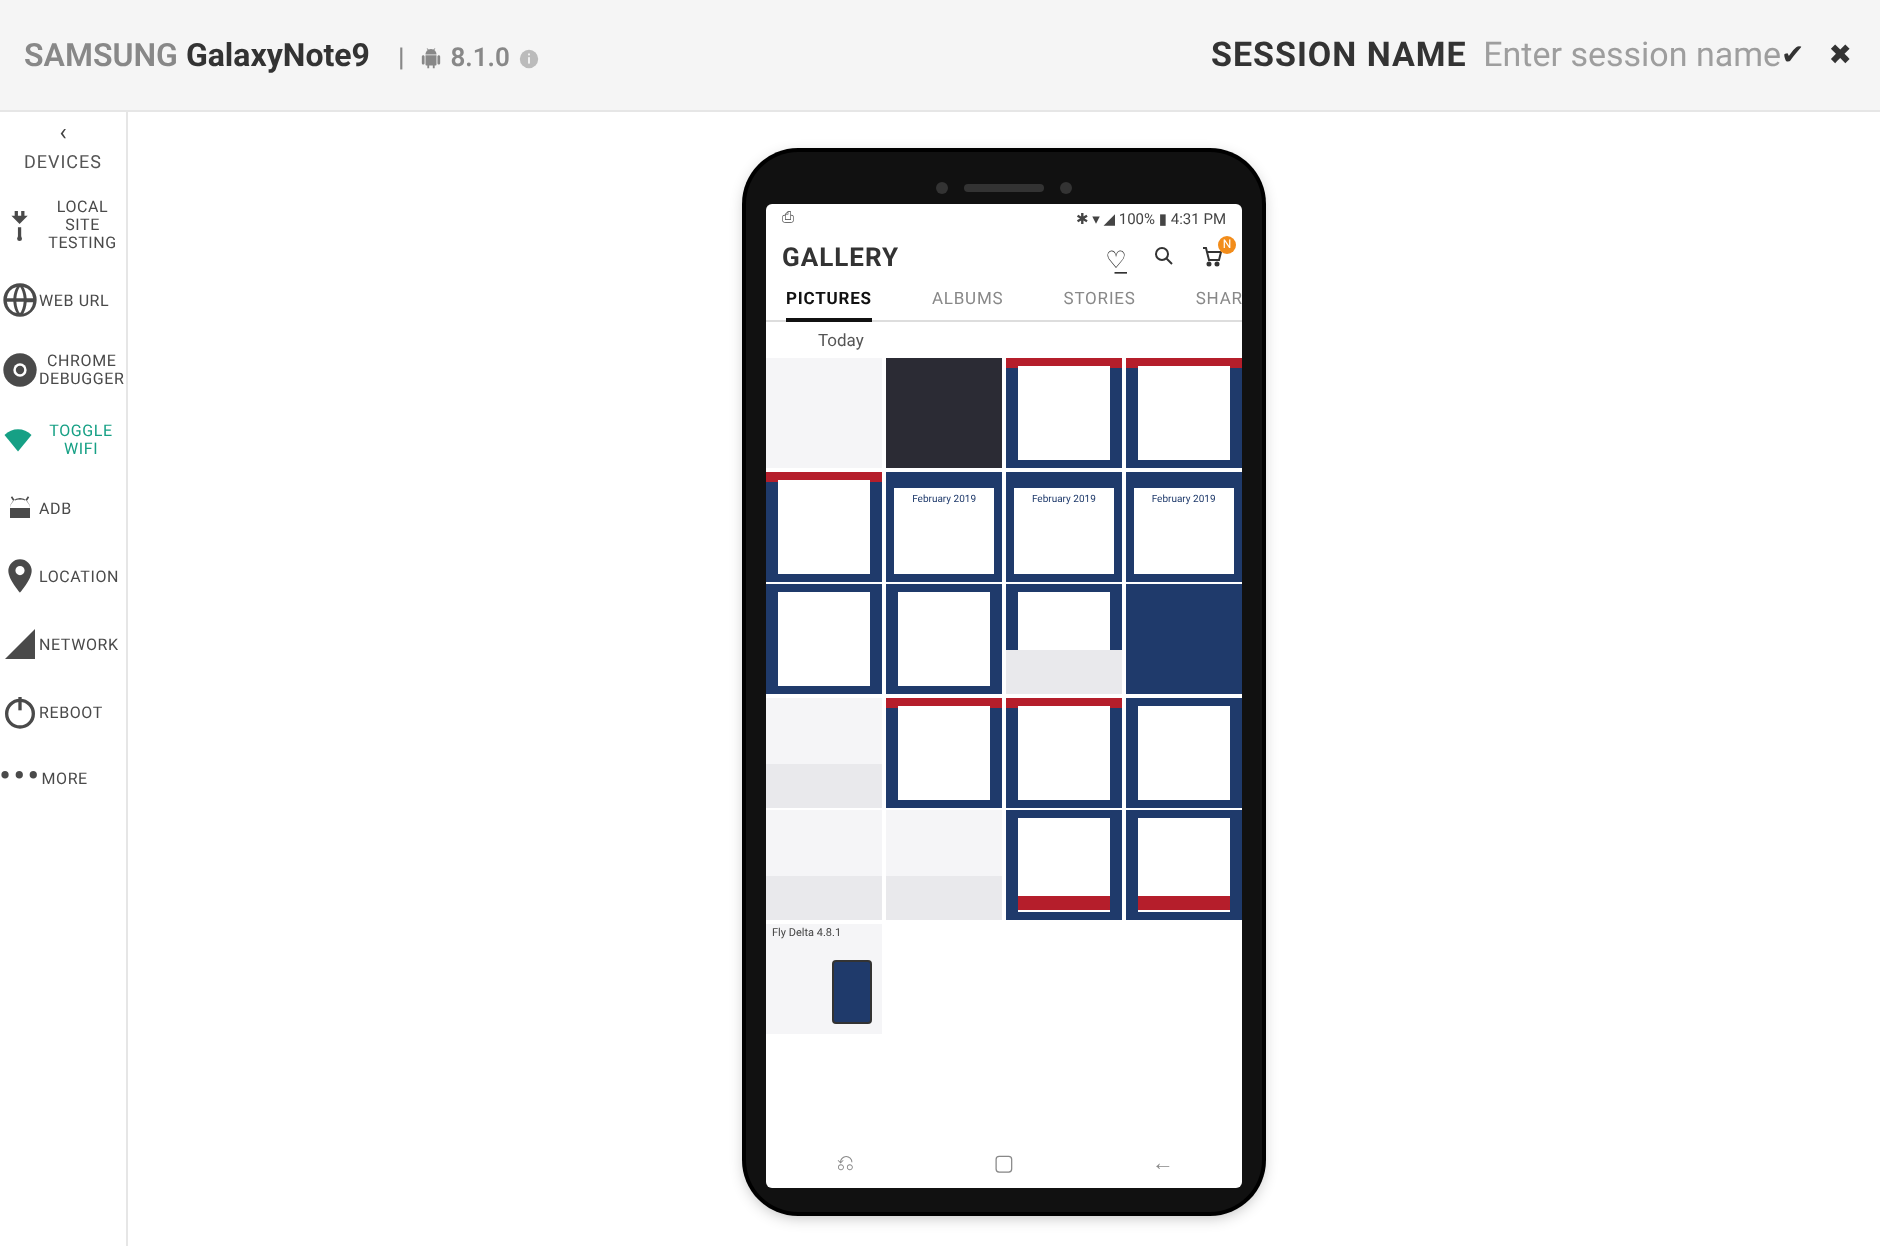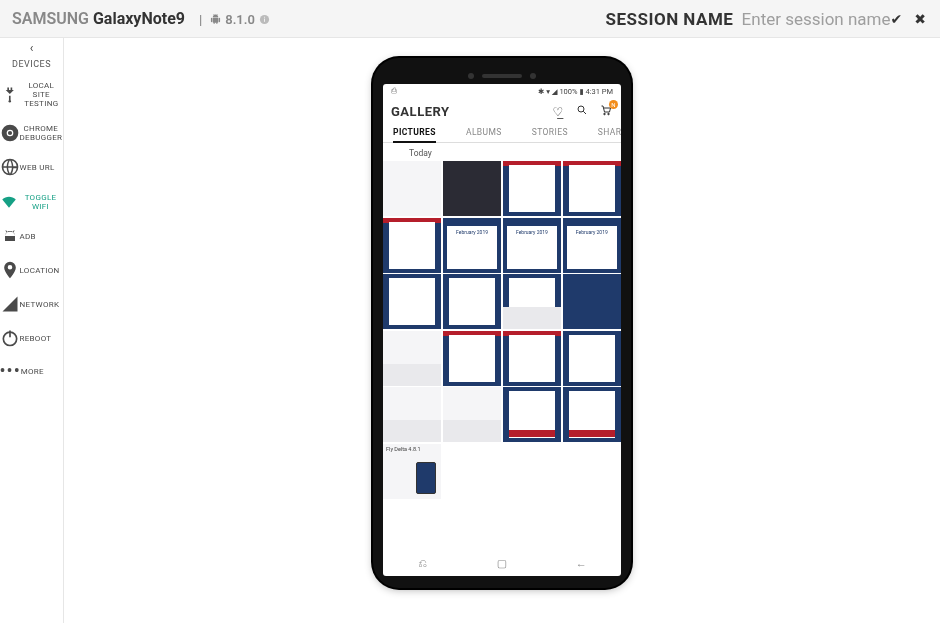--- a/index.html
+++ b/index.html
@@ -26,21 +26,21 @@
     justify-content: flex-start; padding: 7px 0 5px; cursor: pointer;
     color: #4a4a4a;
   }
   .side-item.active { color: #16a085; }
   .side-item .lbl { font-size: 8px; letter-spacing: .3px; text-align: center; line-height: 1.1; margin-top: 3px; }
   .side-item svg { width: 20px; height: 20px; }
   .dots { font-size: 18px; line-height: 1; letter-spacing: 1px; }
 
   
   .topbar {
-    height: 38px; display: flex; align-items: center;
+    height: 56px; display: flex; align-items: center;
     border-bottom: 1px solid #e6e6e6;
     background: #f5f5f5; padding: 0 14px 0 0; text-align: right;
   }
   .device-title { color: #888; font-size: 16px; font-weight: 600; margin-left: 12px; }
   .device-title .model { color: #333; font-weight: 700; }
   .device-ver { color: #888; font-size: 13px; margin-left: 6px; display: inline-flex; align-items: center; gap: 4px;}
   .device-ver .sep { margin: 0 4px; }
   .session { margin-left: auto; color: #333; font-size: 17px; }
   .session .lbl { font-weight: 700; letter-spacing: .5px; }
   .session .ph { color: #9e9e9e; margin-left: 4px; }
@@ -140,31 +140,31 @@
 
     <div class="side-item">
       <svg viewBox="0 0 24 24" fill="currentColor">
           <path d="M15 7V4h-2v3h-2V4H9v3H7l5 5 5-5h-2zM11 14v6h2v-6h-2z"></path>
           <circle cx="12" cy="21" r="1.5"></circle>
         </svg>
       <span class="lbl">LOCAL SITE<br>TESTING</span>
     </div>
     <div class="side-item">
       <svg viewBox="0 0 24 24" fill="currentColor">
+          <path d="M12 2a10 10 0 1 0 0 20 10 10 0 0 0 0-20zm7.9 9H16c-.2-2.8-1-5.2-2-6.8A8 8 0 0 1 19.9 11zM12 4c1 1.3 2 3.8 2.2 7H9.8C10 7.8 11 5.3 12 4zm-2 .2C9 5.8 8.2 8.2 8 11H4.1A8 8 0 0 1 10 4.2zM4.1 13H8c.2 2.8 1 5.2 2 6.8A8 8 0 0 1 4.1 13zM12 20c-1-1.3-2-3.8-2.2-7h4.4c-.2 3.2-1.2 5.7-2.2 7zm2 .2c1-1.6 1.8-4 2-6.8h3.9A8 8 0 0 1 14 20.2z"></path>
+        </svg>
+      <span class="lbl">WEB URL</span>
+    </div>
+    <div class="side-item">
+      <svg viewBox="0 0 24 24" fill="currentColor">
           <circle cx="12" cy="12" r="10"></circle>
           <circle cx="12" cy="12" r="4" fill="#fff"></circle>
           <circle cx="12" cy="12" r="2.5" fill="currentColor"></circle>
         </svg>
       <span class="lbl">CHROME<br>DEBUGGER</span>
-    </div>
-    <div class="side-item">
-      <svg viewBox="0 0 24 24" fill="currentColor">
-          <path d="M12 2a10 10 0 1 0 0 20 10 10 0 0 0 0-20zm7.9 9H16c-.2-2.8-1-5.2-2-6.8A8 8 0 0 1 19.9 11zM12 4c1 1.3 2 3.8 2.2 7H9.8C10 7.8 11 5.3 12 4zm-2 .2C9 5.8 8.2 8.2 8 11H4.1A8 8 0 0 1 10 4.2zM4.1 13H8c.2 2.8 1 5.2 2 6.8A8 8 0 0 1 4.1 13zM12 20c-1-1.3-2-3.8-2.2-7h4.4c-.2 3.2-1.2 5.7-2.2 7zm2 .2c1-1.6 1.8-4 2-6.8h3.9A8 8 0 0 1 14 20.2z"></path>
-        </svg>
-      <span class="lbl">WEB URL</span>
     </div>
     <div class="side-item active">
       <svg viewBox="0 0 24 24" fill="currentColor">
           <path d="M12 21l9-11c-5-5-13-5-18 0l9 11z"></path>
         </svg>
       <span class="lbl">TOGGLE WIFI</span>
     </div>
     <div class="side-item">
       <svg viewBox="0 0 24 24" fill="currentColor">
           <path d="M6 18h12v-6a6 6 0 0 0-12 0v6zm2-10l-1.5-2.5.8-.5L9 7.5A6 6 0 0 1 12 7a6 6 0 0 1 3 .5l1.7-2.5.8.5L16 8a6 6 0 0 1 2 4H6a6 6 0 0 1 2-4z"></path>

